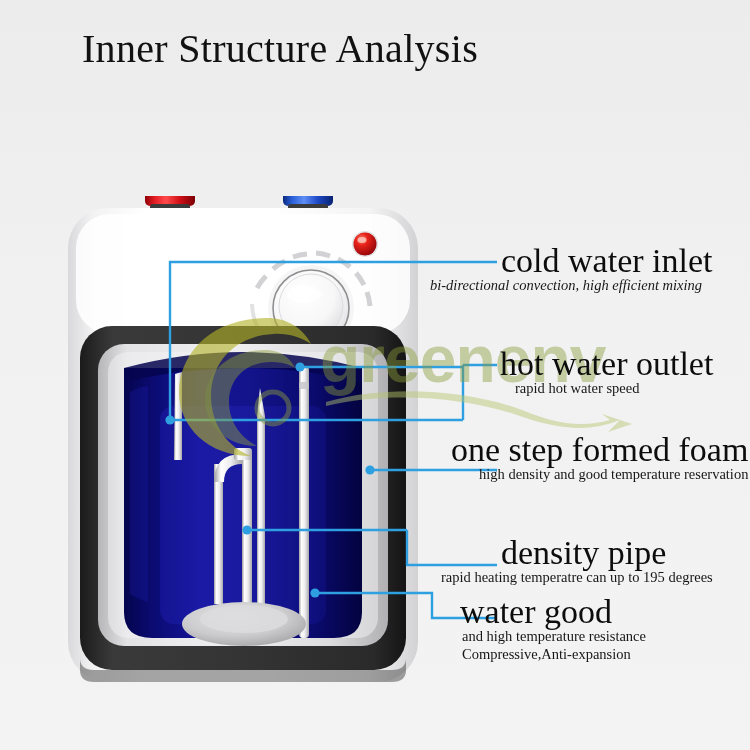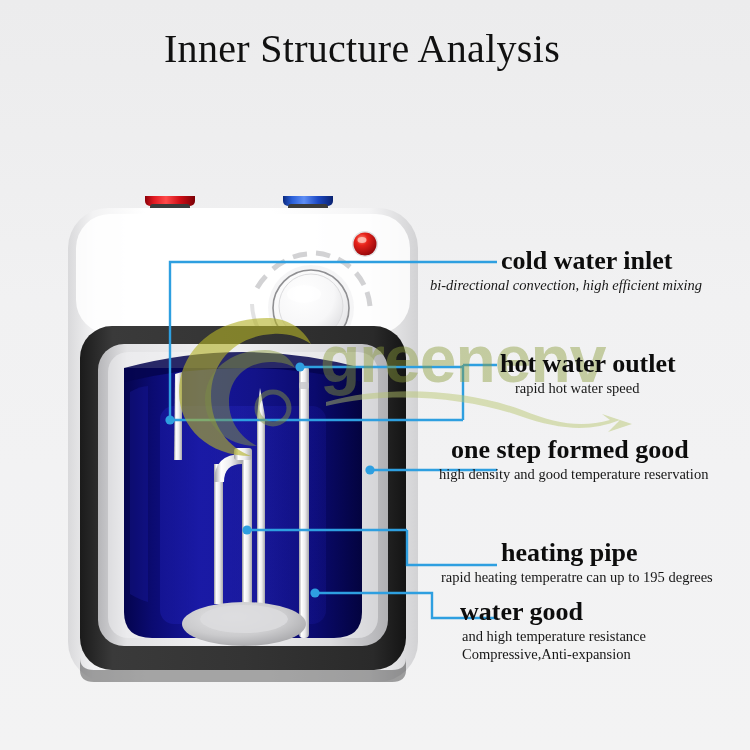--- a/index.html
+++ b/index.html
@@ -20,21 +20,21 @@
     background: linear-gradient(180deg, #ececed 0%, #eeeeef 18%, #f1f1f2 40%, #f2f2f3 62%, #f3f3f3 100%);
     overflow: hidden;
   }
 
   
   #title {
     position: absolute;
     left: 0;
     top: 22px;
     width: 750px;
-    text-align: right;
+    text-align: center;
     font-size: 40px;
     line-height: 54px;
     color: #111111;
     letter-spacing: 0.3px;
     padding-right: 190px;
     box-sizing: border-box;
     font-weight: normal;
     margin: 0;
   }
 
@@ -75,25 +75,25 @@
     width: 750px;
     height: 750px;
     z-index: 5;
     pointer-events: none;
   }
   .callout {
     position: absolute;
     z-index: 7;
   }
   .callout-title {
-    font-size: 26px;
+    font-size: 34px;
     line-height: 30px;
     color: #0d0d0d;
     white-space: nowrap;
-    font-weight: bold;
+    font-weight: normal;
   }
   .callout-sub {
     font-size: 14.5px;
     line-height: 18px;
     color: #161616;
     white-space: nowrap;
     font-weight: normal;
   }
 
   #callout-cold  { left: 501px; top: 246px; }
@@ -341,26 +341,26 @@
     <div class="callout-title">cold water inlet</div>
     <div class="callout-sub">bi-directional convection, high efficient mixing</div>
   </div>
 
   <div class="callout" id="callout-hot">
     <div class="callout-title">hot water outlet</div>
     <div class="callout-sub">rapid hot water speed</div>
   </div>
 
   <div class="callout" id="callout-foam">
-    <div class="callout-title">one step formed good</div>
+    <div class="callout-title">one step formed foam</div>
     <div class="callout-sub">high density and good temperature  reservation</div>
   </div>
 
   <div class="callout" id="callout-pipe">
-    <div class="callout-title">heating pipe</div>
+    <div class="callout-title">density pipe</div>
     <div class="callout-sub">rapid heating temperatre can up to 195 degrees</div>
   </div>
 
   <div class="callout" id="callout-tank">
     <div class="callout-title">water good</div>
     <div class="callout-sub">and high temperature resistance</div>
     <div class="callout-sub">Compressive,Anti-expansion</div>
   </div>
 
 </div>

